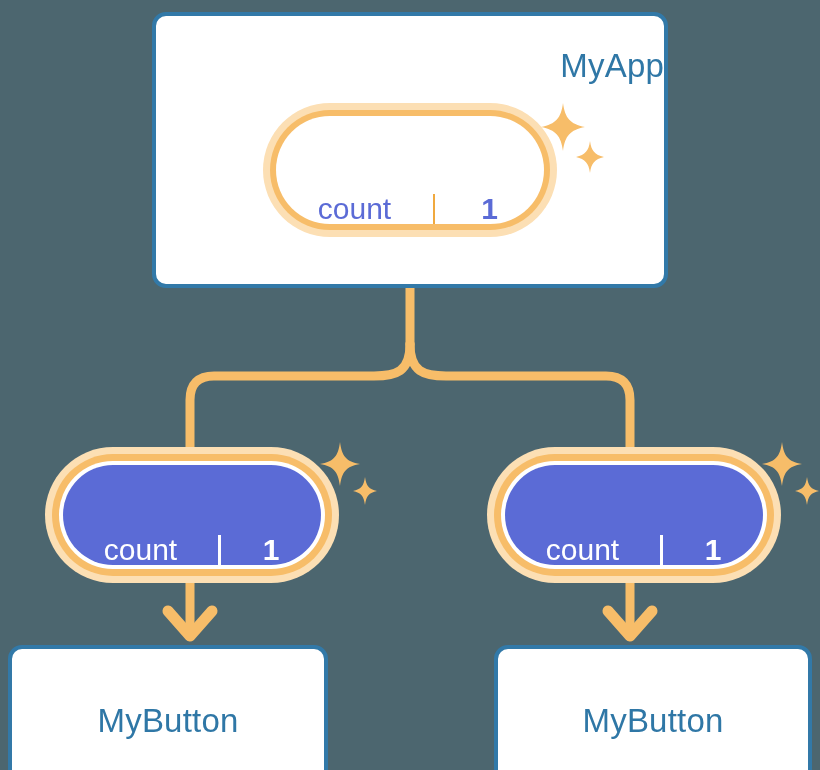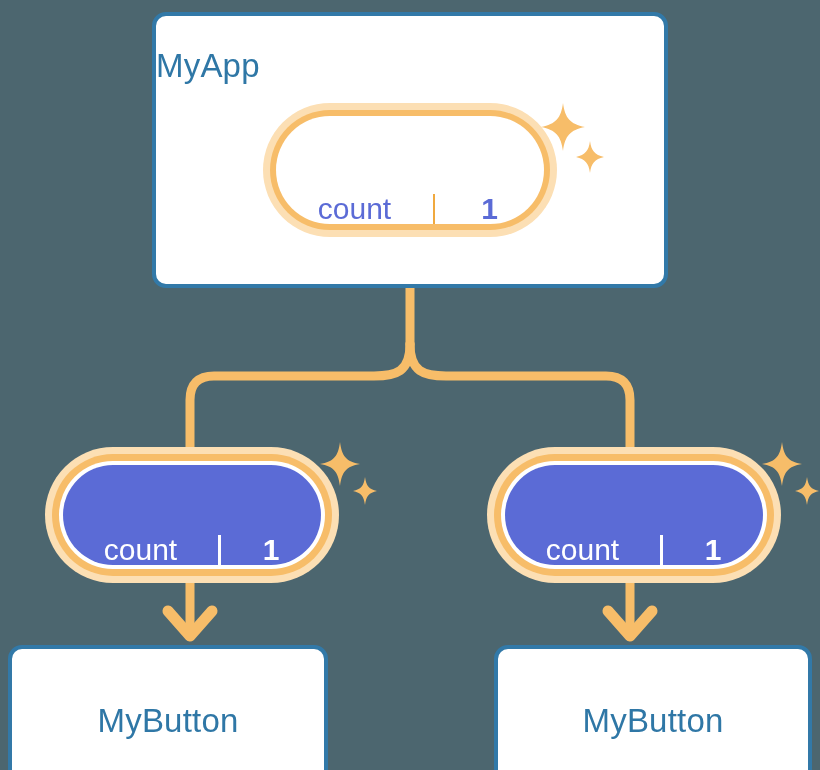--- a/index.html
+++ b/index.html
@@ -36,21 +36,21 @@
     background: #ffffff;
     border: 4px solid #3279a8;
     border-radius: 14px;
     box-sizing: border-box;
   }
   .card-title {
     color: #2f77a6;
     font-size: 33px;
     font-weight: 400;
     letter-spacing: .2px;
-    text-align: left;
+    text-align: right;
     white-space: nowrap;
   }
 
   #card-myapp {
     left: 152px;
     top: 12px;
     width: 516px;
     height: 276px;
   }
   #card-myapp .card-title {

